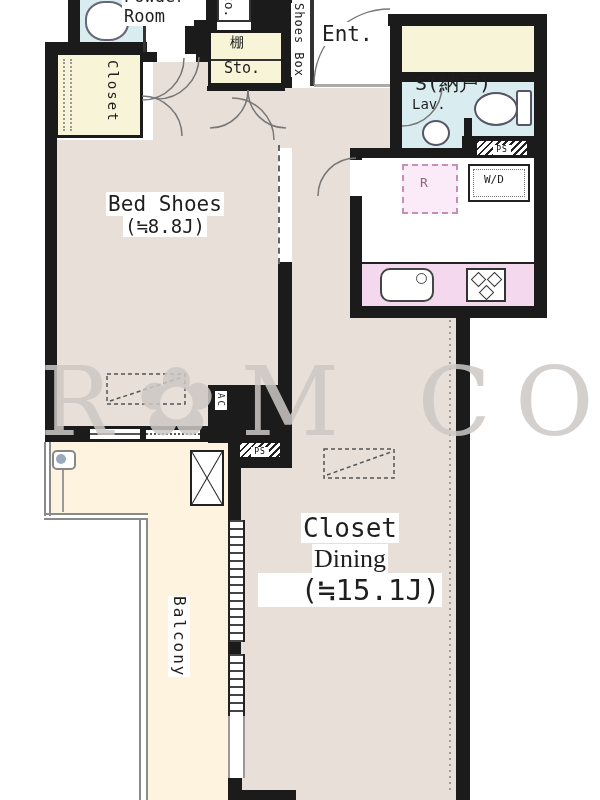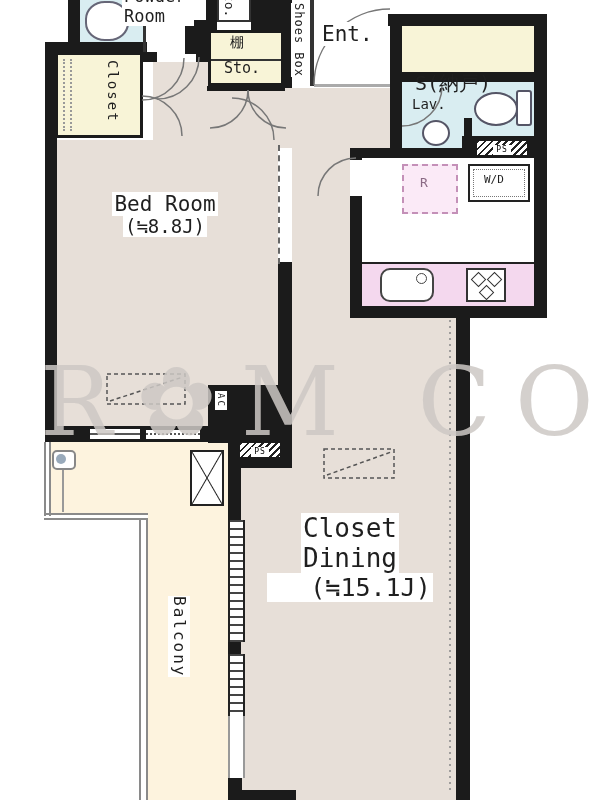--- a/index.html
+++ b/index.html
@@ -191,27 +191,27 @@
   <div class="lbl ctr" style="left:222px;top:60px;font-size:15px;background:transparent;">Sto.</div>
   <div class="lbl vert" style="left:291px;top:3px;font-size:12px;letter-spacing:1px;padding:0;">Shoes Box</div>
   <div class="lbl" style="left:320px;top:22px;font-size:21px;">Ent.</div>
   <div class="lbl" style="left:413px;top:32px;font-size:20px;background:transparent;margin-top:40px;">S(納戸)</div>
   <div class="lbl" style="left:410px;top:96px;font-size:14px;background:transparent;">Lav.</div>
   <div class="lbl" style="left:418px;top:176px;font-size:13px;color:#8a6a85;background:transparent;">R</div>
   <div class="lbl" style="left:482px;top:174px;font-size:11px;background:transparent;">W/D</div>
 
 
   <div class="abs ctr" style="left:75px;top:192px;width:180px;z-index:30;">
-    <span class="lbl" style="position:static;font-size:21px;">Bed Room</span><br>
+    <span class="lbl" style="position:static;font-size:21px;">Bed Shoes</span><br>
     <span class="lbl" style="position:static;font-size:19px;">(≒8.8J)</span>
   </div>
 
   <div class="abs ctr" style="left:255px;top:514px;width:190px;z-index:30;line-height:1.4;">
     <span class="lbl" style="position:static;font-size:26px;">Closet</span><br>
-    <span class="lbl" style="position:static;font-size:26px;">Dining</span><br>
-    <span class="lbl" style="position:static;font-size:25px;padding-left:43px;">(≒15.1J)</span>
+    <span class="lbl" style="position:static;font-size:26px;font-family:Liberation Serif, serif;">Dining</span><br>
+    <span class="lbl" style="position:static;font-size:29px;padding-left:43px;">(≒15.1J)</span>
   </div>
 
   <div class="lbl vert" style="left:168px;top:596px;font-size:16px;letter-spacing:2px;">Balcony</div>
 
   <div class="watermark">R✿M COR</div>
 
 </div>
 
 </body></html>

